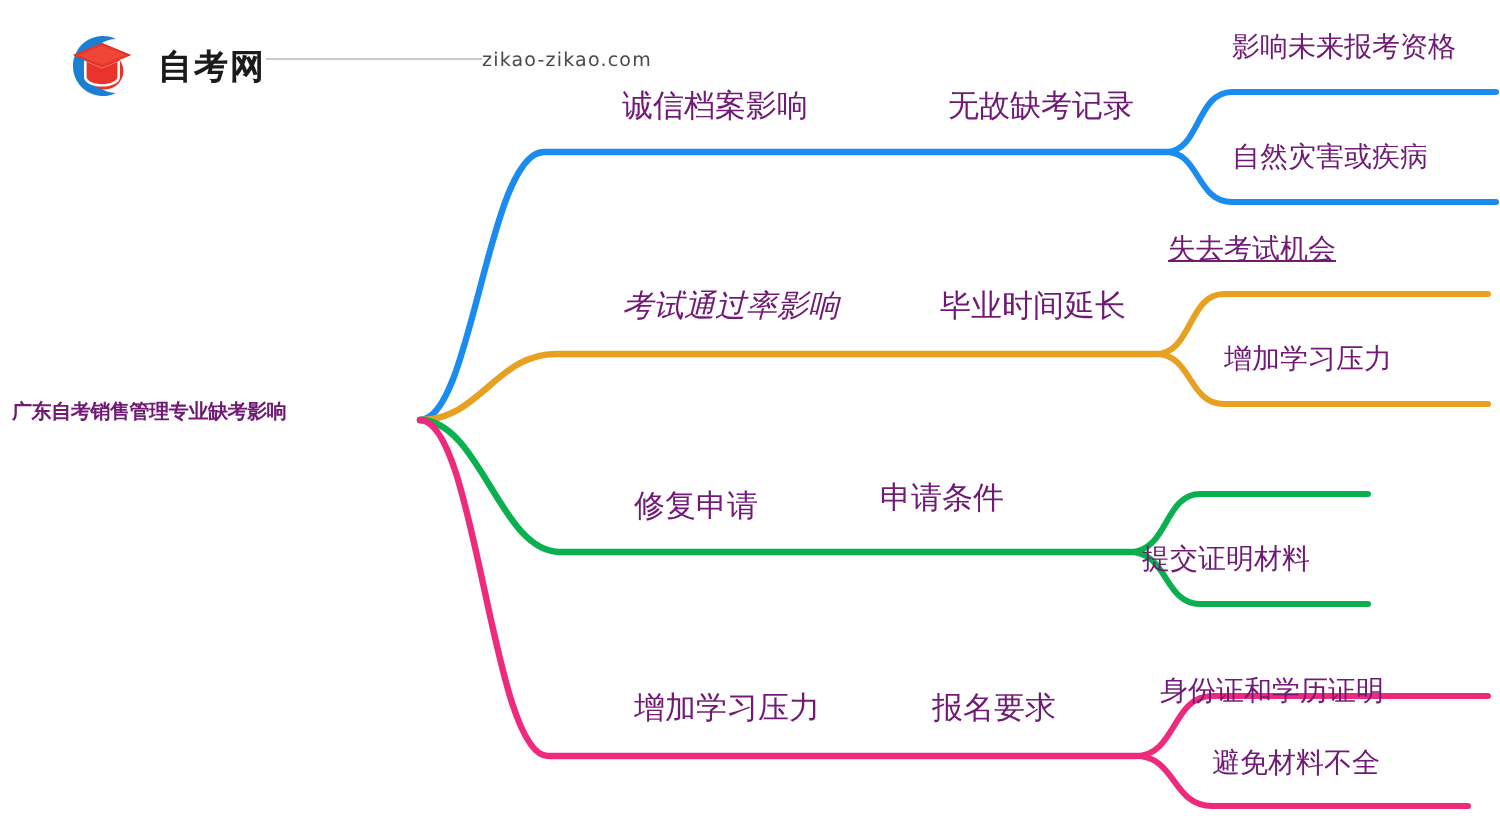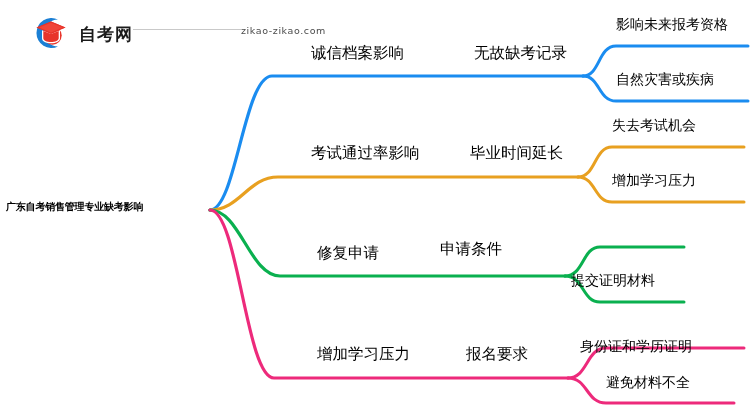--- a/index.html
+++ b/index.html
@@ -62,21 +62,21 @@
   #logo-domain {
     font-size: 9.5px;
     color: #4a4a4a;
     letter-spacing: 0.6px;
     white-space: nowrap;
   }
 
   
   .node-label {
     position: absolute;
-    color: #000000;
+    color: #701a75;
     white-space: nowrap;
     line-height: 1;
   }
   .root-label {
     font-size: 10px;
     font-weight: bold;
     letter-spacing: -0.2px;
   }
   .l1-label { font-size: 15.5px; }
   .l2-label { font-size: 15.5px; }
@@ -144,23 +144,23 @@
     </g>
   </svg>
 
   <div class="node-label root-label" style="left:6px; top:202px;">广东自考销售管理专业缺考影响</div>
 
   <div class="node-label l2-label" style="left:474px; top:46px;">无故缺考记录</div>
   <div class="node-label l1-label" style="left:311px; top:46px;">诚信档案影响</div>
   <div class="node-label l3-label" style="left:616px; top:17px;">影响未来报考资格</div>
   <div class="node-label l3-label" style="left:616px; top:72px;">自然灾害或疾病</div>
 
-  <div class="node-label l1-label" style="left:311px; top:146px;">考试通过率影响</div>
+  <div class="node-label l1-label" style="left:311px; top:146px;font-style:italic;">考试通过率影响</div>
   <div class="node-label l2-label" style="left:470px; top:146px;">毕业时间延长</div>
-  <div class="node-label l3-label" style="left:612px; top:118px;">失去考试机会</div>
+  <div class="node-label l3-label" style="left:584px; top:118px;text-decoration:underline;">失去考试机会</div>
   <div class="node-label l3-label" style="left:612px; top:173px;">增加学习压力</div>
 
   <div class="node-label l1-label" style="left:317px; top:246px;">修复申请</div>
   <div class="node-label l2-label" style="left:440px; top:242px;">申请条件</div>
   <div class="node-label l3-label" style="left:571px; top:273px;">提交证明材料</div>
 
   <div class="node-label l1-label" style="left:317px; top:347px;">增加学习压力</div>
   <div class="node-label l2-label" style="left:466px; top:347px;">报名要求</div>
   <div class="node-label l3-label" style="left:580px; top:339px;">身份证和学历证明</div>
   <div class="node-label l3-label" style="left:606px; top:375px;">避免材料不全</div>

